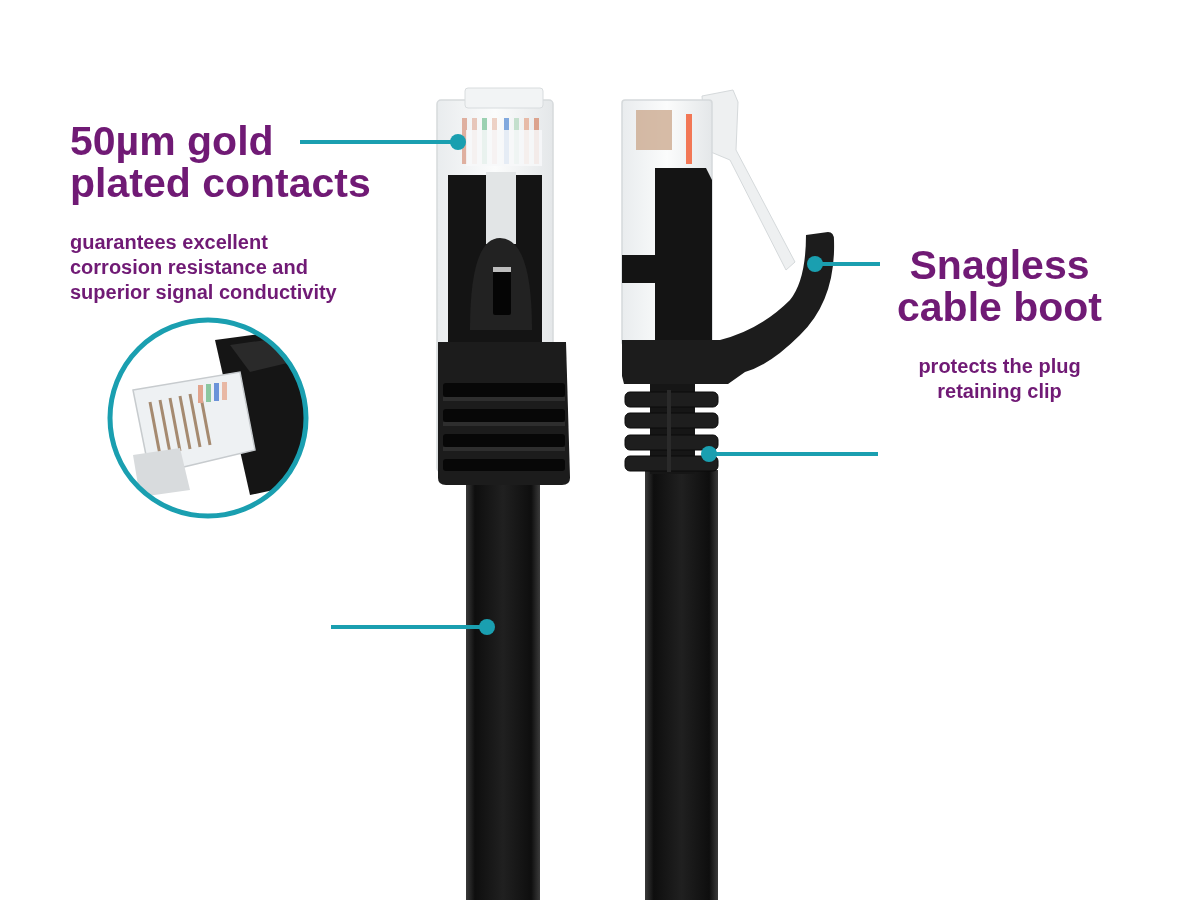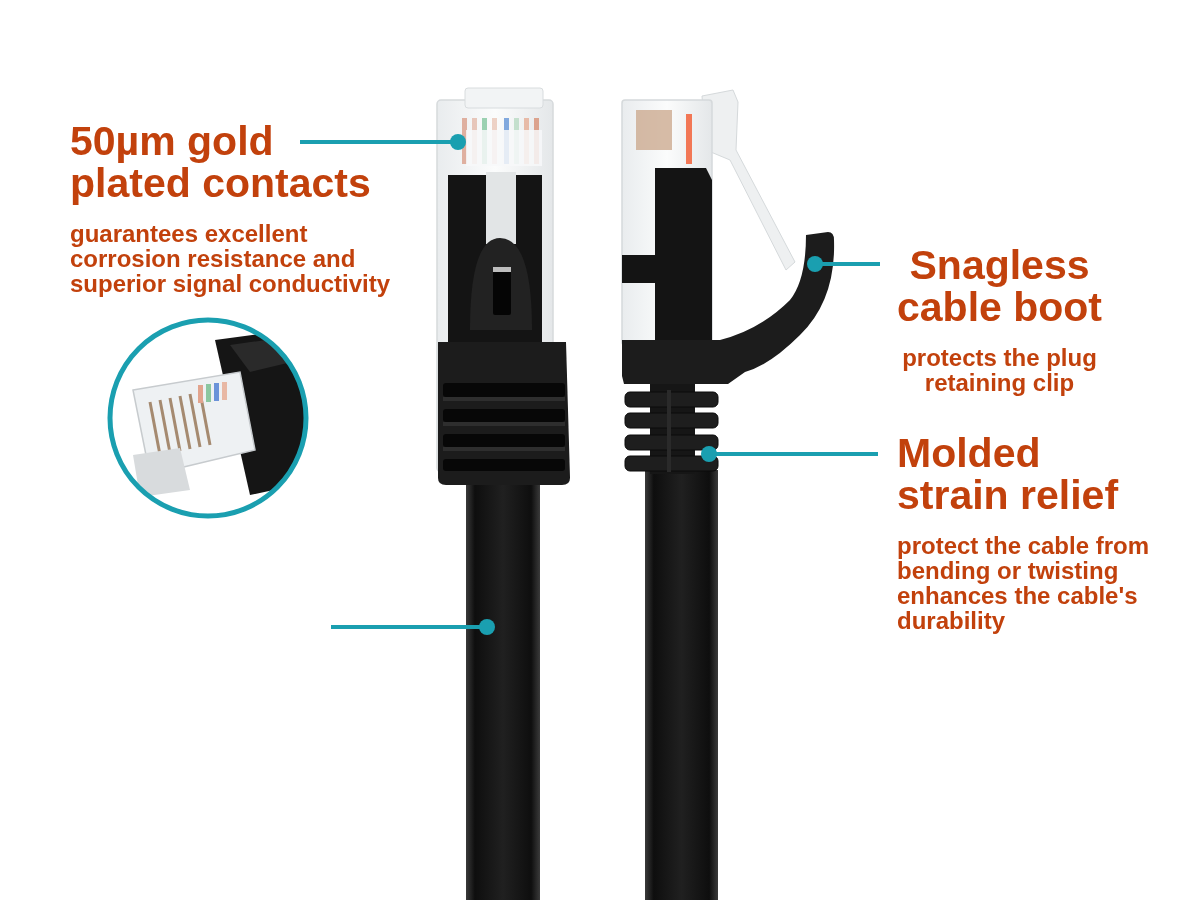--- a/index.html
+++ b/index.html
@@ -2,27 +2,27 @@
 <html><head>
   <meta charset="utf-8">
   <style>
     html, body { margin: 0; padding: 0; }
     body {
       width: 1200px; height: 900px; overflow: hidden;
       background: #ffffff; position: relative;
       font-family: "Liberation Sans", "DejaVu Sans", sans-serif;
     }
     .stage { position: absolute; left: 0; top: 0; width: 1200px; height: 900px; }
-    .callout { position: absolute; color: #c2410c; }
+    .callout { position: absolute; color: #701a75; }
     .callout .title {
       font-weight: bold; font-size: 41px; line-height: 42px; letter-spacing: 0px;
       white-space: pre-line;
     }
     .callout .desc {
-      font-weight: bold; font-size: 24px; line-height: 25px; margin-top: 17px;
+      font-weight: bold; font-size: 20px; line-height: 25px; margin-top: 26px;
       white-space: pre-line;
     }
     #c1 { left: 70px; top: 120px; }
     #c2 { left: 897px; top: 244px; text-align: center; }
     #c3 { left: 897px; top: 432px; }
     #c4 { left: 70px; top: 605px; }
     svg.art { position: absolute; left: 0; top: 0; }
   </style>
 </head>
 <body>
@@ -158,25 +158,17 @@
 superior signal conductivity</div>
   </div>
 
   <div class="callout" id="c2">
     <div class="title">Snagless
 cable boot</div>
     <div class="desc">protects the plug
 retaining clip</div>
   </div>
 
-  <div class="callout" id="c3">
-    <div class="title">Molded
-strain relief</div>
-    <div class="desc">protect the cable from
-bending or twisting
-enhances the cable's
-durability</div>
-  </div>
 
   <div class="callout" id="c4">
   </div>
 
 </div>
 
 </body></html>

